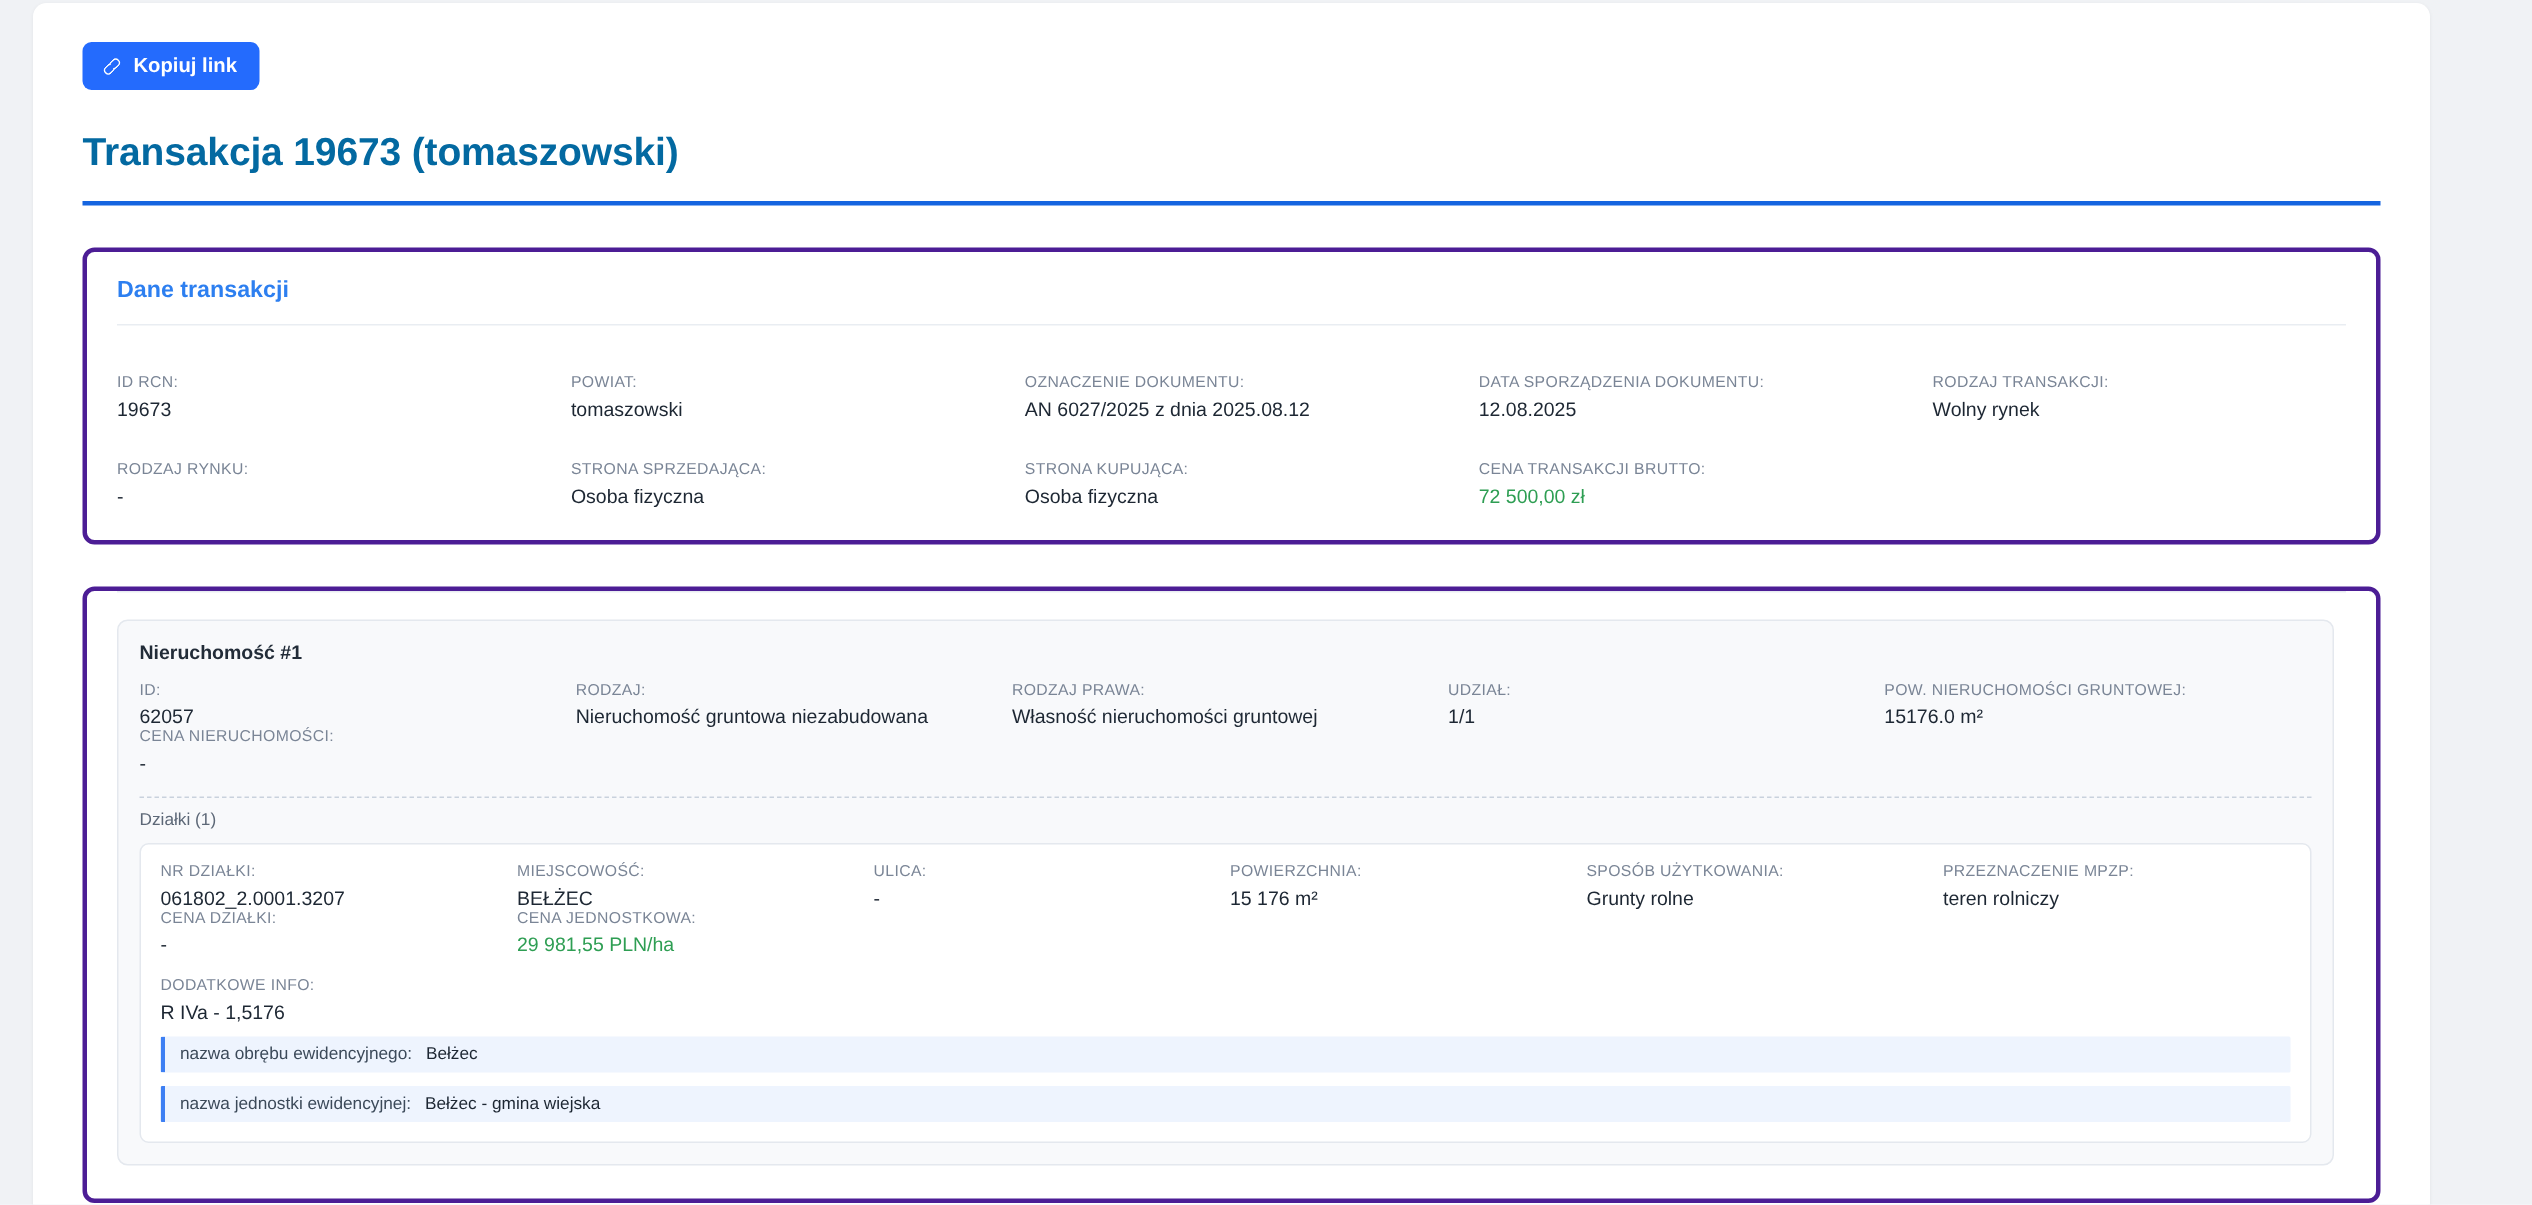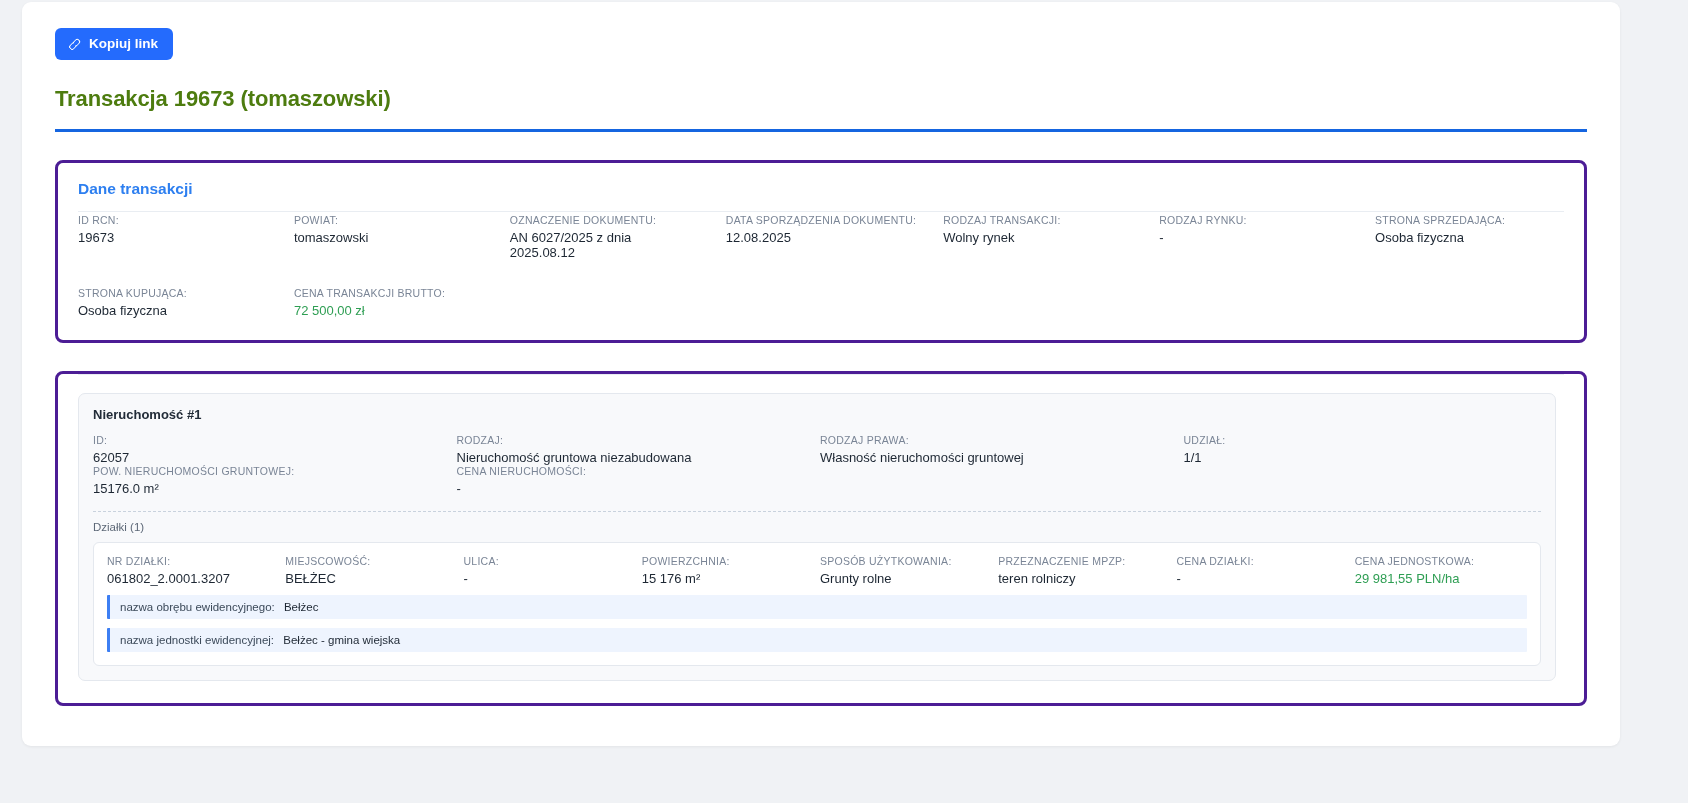--- a/index.html
+++ b/index.html
@@ -56,23 +56,23 @@
     width: 8px;
     height: 5.5px;
     border: 1.6px solid #ffffff;
     border-radius: 3px;
   }
   .copy-btn .link-ico span.a { left: 0; top: 4px; border-right-color: transparent; }
   .copy-btn .link-ico span.b { left: 5px; top: 4px; border-left-color: transparent; }
 
   .page-title {
     margin-top: 26px;
-    font-size: 22px;
+    font-size: 26px;
     font-weight: bold;
-    color: #4d7c0f;
+    color: #0369a1;
     letter-spacing: -0.1px;
   }
   .title-rule {
     margin-top: 17px;
     height: 2.5px;
     background: #1565e0;
     width: 100%;
   }
 
   .section {
@@ -89,24 +89,24 @@
     padding: 17px 20px 13px 20px;
   }
   .section-divider {
     height: 1px;
     background: #e9edf2;
     margin: 0 20px;
   }
 
   .field-grid {
     display: grid;
-    grid-template-columns: repeat(7, 1fr);
+    grid-template-columns: repeat(5, 1fr);
     column-gap: 6px;
     row-gap: 14px;
-    padding: 2px 20px 0 20px;
+    padding: 32px 20px 0 20px;
     gap: 27px;
   }
   .field-label {
     font-size: 10.5px;
     color: #7a8596;
     letter-spacing: 0.25px;
     text-transform: uppercase;
     margin-bottom: 4px;
     white-space: nowrap;
   }
@@ -125,41 +125,41 @@
     padding: 13px 14px 14px 14px;
   }
   .prop-heading {
     font-size: 13px;
     font-weight: bold;
     color: #222c38;
     margin-bottom: 12px;
   }
   .prop-grid {
     display: grid;
-    grid-template-columns: repeat(4, 1fr);
+    grid-template-columns: repeat(5, 1fr);
     column-gap: 6px;
   }
   .dashed-sep {
     border-top: 1px dashed #c9d2dd;
     margin: 15px 0 9px 0;
   }
   .parcels-title {
     font-size: 11.5px;
     color: #5d6877;
     margin-bottom: 9px;
   }
   .parcel-card {
     border: 1px solid #e4e8ee;
     border-radius: 6px;
     background: #ffffff;
     padding: 12px 13px 13px 13px;
   }
   .parcel-grid {
     display: grid;
-    grid-template-columns: repeat(8, 1fr);
+    grid-template-columns: repeat(6, 1fr);
     column-gap: 6px;
   }
   .extra-info { margin-top: 14px; }
   .info-row {
     background: #eef4fe;
     border-left: 3px solid #3d7ff3;
     padding: 6px 10px;
     font-size: 11.5px;
     color: #2a3644;
     margin-top: 9px;
@@ -295,20 +295,24 @@
             <div>
               <div class="field-label">CENA DZIAŁKI:</div>
               <div class="field-value">-</div>
             </div>
             <div>
               <div class="field-label">CENA JEDNOSTKOWA:</div>
               <div class="field-value green">29 981,55 PLN/ha</div>
             </div>
           </div>
 
+          <div class="extra-info">
+            <div class="field-label">DODATKOWE INFO:</div>
+            <div class="field-value">R IVa - 1,5176</div>
+          </div>
 
           <div class="info-row">
             <span class="k">nazwa obrębu ewidencyjnego:</span>
             <span class="v">Bełżec</span>
           </div>
           <div class="info-row">
             <span class="k">nazwa jednostki ewidencyjnej:</span>
             <span class="v">Bełżec - gmina wiejska</span>
           </div>
         </div>

